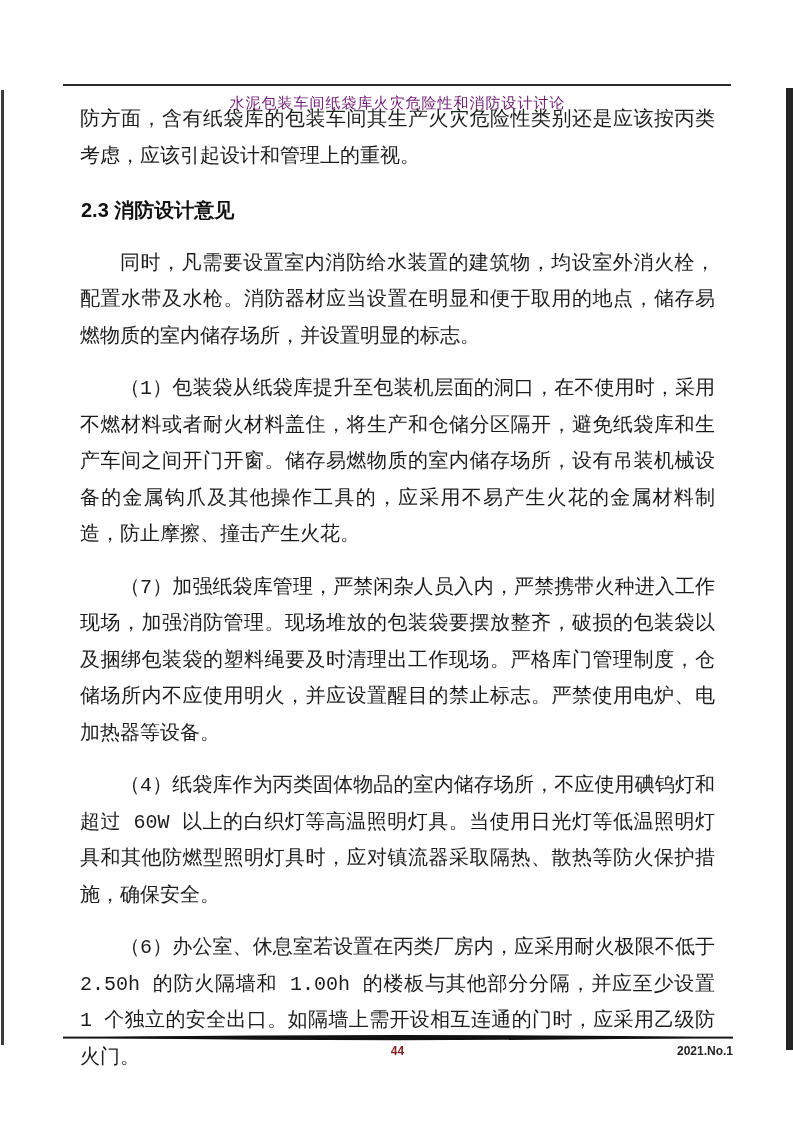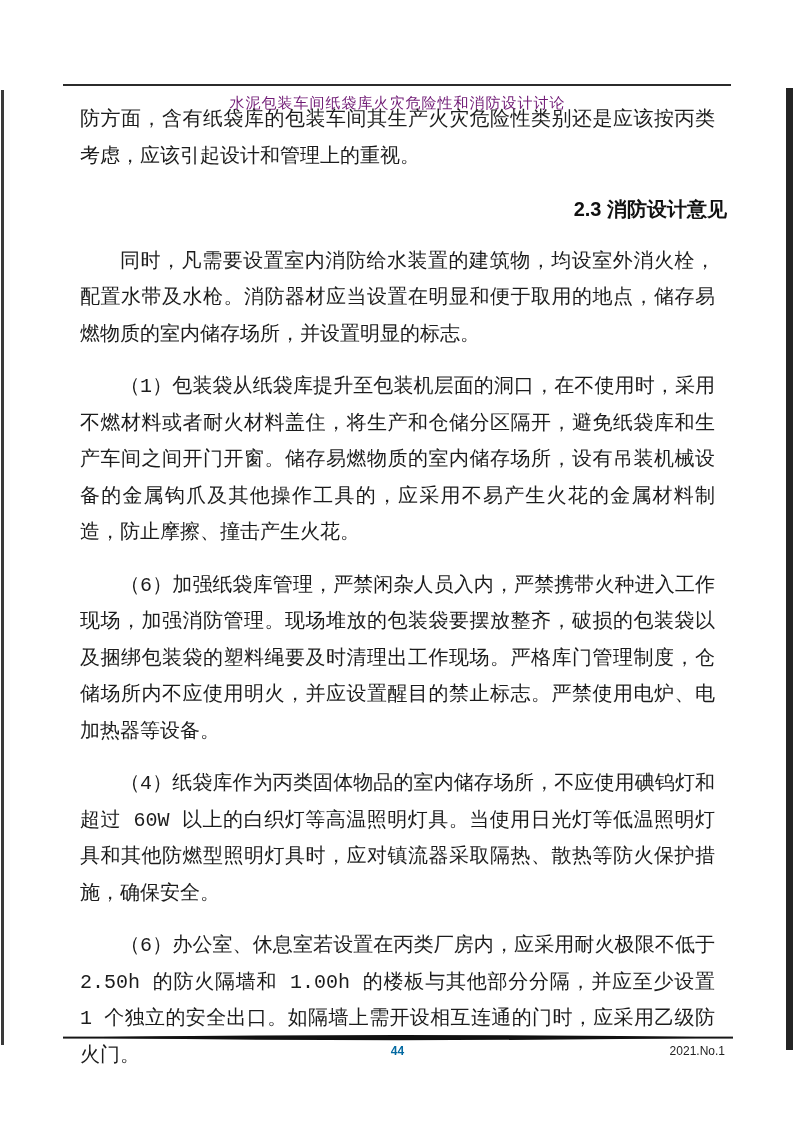--- a/index.html
+++ b/index.html
@@ -34,55 +34,55 @@
     position: absolute;
     top: 86px; left: 64px; width: 667px;
     font-size: 20px;
     line-height: 36.5px;
     text-align: justify;
     text-justify: inter-ideograph;
   }
   .para { margin: 16px; text-indent: 2em; font-family: Liberation Mono, monospace; }
   .para.no-indent { text-indent: 0; }
   .section-heading {
-    margin: 4px;
+    margin: 17px;
     font-family: "Liberation Sans", "DejaVu Sans", sans-serif;
     font-weight: 700;
     font-size: 20px;
     line-height: 36.5px;
     color: #111111;
-    text-align: right;
+    text-align: left;
   }
   sup.cite {
     font-size: 12px;
     line-height: 0;
     vertical-align: super;
   }
   
   .footer-rule-svg {
     position: absolute;
     left: 63px; top: 1033px;
     width: 670px; height: 10px;
     display: block;
   }
   .footer-page-number {
     position: absolute;
     top: 1044px; left: 64px; width: 667px;
     text-align: center;
     font-family: "Liberation Sans", "DejaVu Sans", sans-serif;
     font-size: 12px;
     font-weight: 700;
-    color: #0369a1;
+    color: #7f1d1d;
   }
   .footer-issue {
     position: absolute;
-    top: 1044px; right: 68px;
+    top: 1044px; right: 60px;
     font-family: "Liberation Sans", "DejaVu Sans", sans-serif;
     font-size: 12px;
-    font-weight: 400;
+    font-weight: 700;
     color: #222222;
   }
   
   .edge-left {
     position: absolute;
     left: 1px; top: 90px;
     width: 3px; height: 955px;
     background: #3a3a3a;
   }
   .edge-right {
@@ -98,21 +98,21 @@
 <div class="page">
 
   <div class="running-title">水泥包装车间纸袋库火灾危险性和消防设计讨论</div>
   <div class="header-rule"></div>
 
   <div class="body-block">
     <p class="para no-indent">防方面，含有纸袋库的包装车间其生产火灾危险性类别还是应该按丙类考虑，应该引起设计和管理上的重视。</p>
     <h2 class="section-heading">2.3 消防设计意见</h2>
     <p class="para">同时，凡需要设置室内消防给水装置的建筑物，均设室外消火栓，配置水带及水枪。消防器材应当设置在明显和便于取用的地点，储存易燃物质的室内储存场所，并设置明显的标志。</p>
     <p class="para">（1）包装袋从纸袋库提升至包装机层面的洞口，在不使用时，采用不燃材料或者耐火材料盖住，将生产和仓储分区隔开，避免纸袋库和生产车间之间开门开窗。储存易燃物质的室内储存场所，设有吊装机械设备的金属钩爪及其他操作工具的，应采用不易产生火花的金属材料制造，防止摩擦、撞击产生火花。</p>
-    <p class="para">（6）加强纸袋库管理，严禁闲杂人员入内，严禁携带火种进入工作现场，加强消防管理。现场堆放的包装袋要摆放整齐，破损的包装袋以及捆绑包装袋的塑料绳要及时清理出工作现场。严格库门管理制度，仓储场所内不应使用明火，并应设置醒目的禁止标志。严禁使用电炉、电加热器等设备。</p>
+    <p class="para">（7）加强纸袋库管理，严禁闲杂人员入内，严禁携带火种进入工作现场，加强消防管理。现场堆放的包装袋要摆放整齐，破损的包装袋以及捆绑包装袋的塑料绳要及时清理出工作现场。严格库门管理制度，仓储场所内不应使用明火，并应设置醒目的禁止标志。严禁使用电炉、电加热器等设备。</p>
     <p class="para">（4）纸袋库作为丙类固体物品的室内储存场所，不应使用碘钨灯和超过 60W 以上的白织灯等高温照明灯具。当使用日光灯等低温照明灯具和其他防燃型照明灯具时，应对镇流器采取隔热、散热等防火保护措施，确保安全。</p>
     <p class="para">（6）办公室、休息室若设置在丙类厂房内，应采用耐火极限不低于 2.50h 的防火隔墙和 1.00h 的楼板与其他部分分隔，并应至少设置 1 个独立的安全出口。如隔墙上需开设相互连通的门时，应采用乙级防火门。</p>
   </div>
 
   <svg class="footer-rule-svg" viewBox="0 0 670 10" preserveAspectRatio="none">
     <rect x="0" y="3.6" width="670" height="2" fill="#1a1a1a"></rect>
     <path d="M0,4.6 Q335,-0.5 670,4.6 Q335,9.7 0,4.6 Z" fill="#111111"></path>
   </svg>
   <div class="footer-page-number">44</div>
   <div class="footer-issue">2021.No.1</div>

